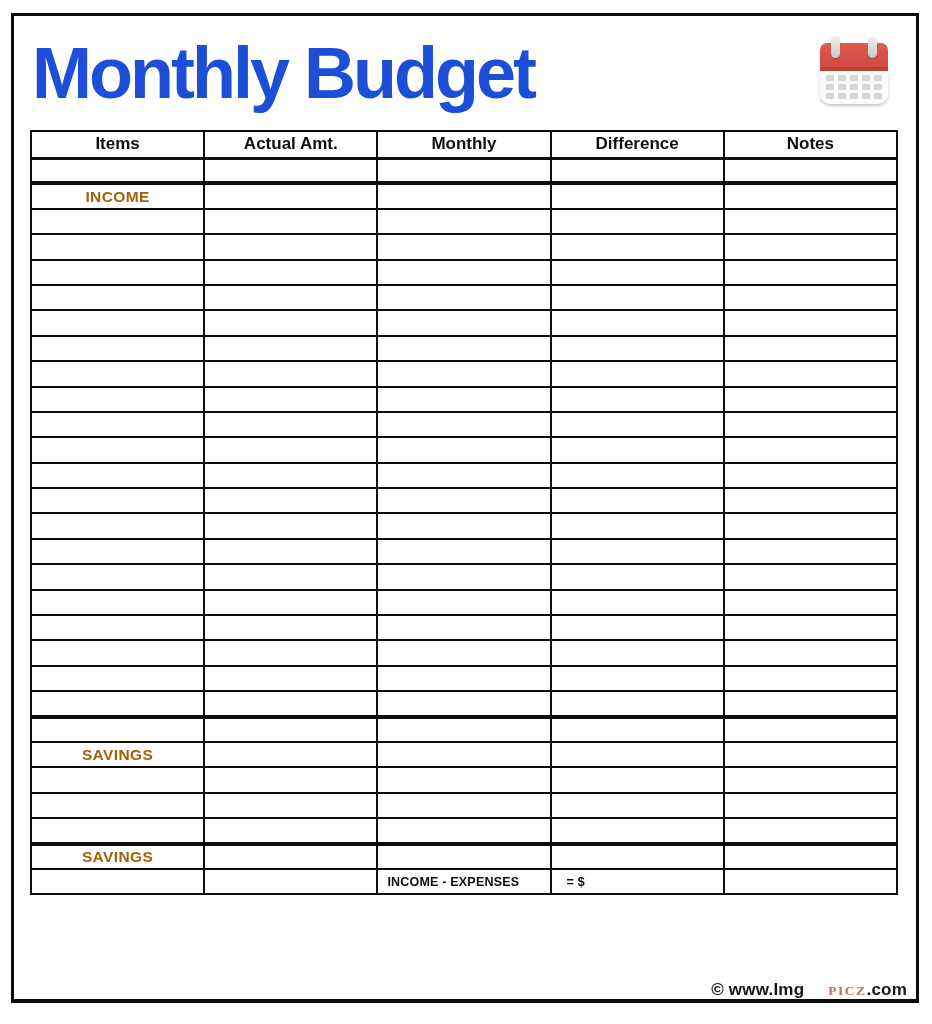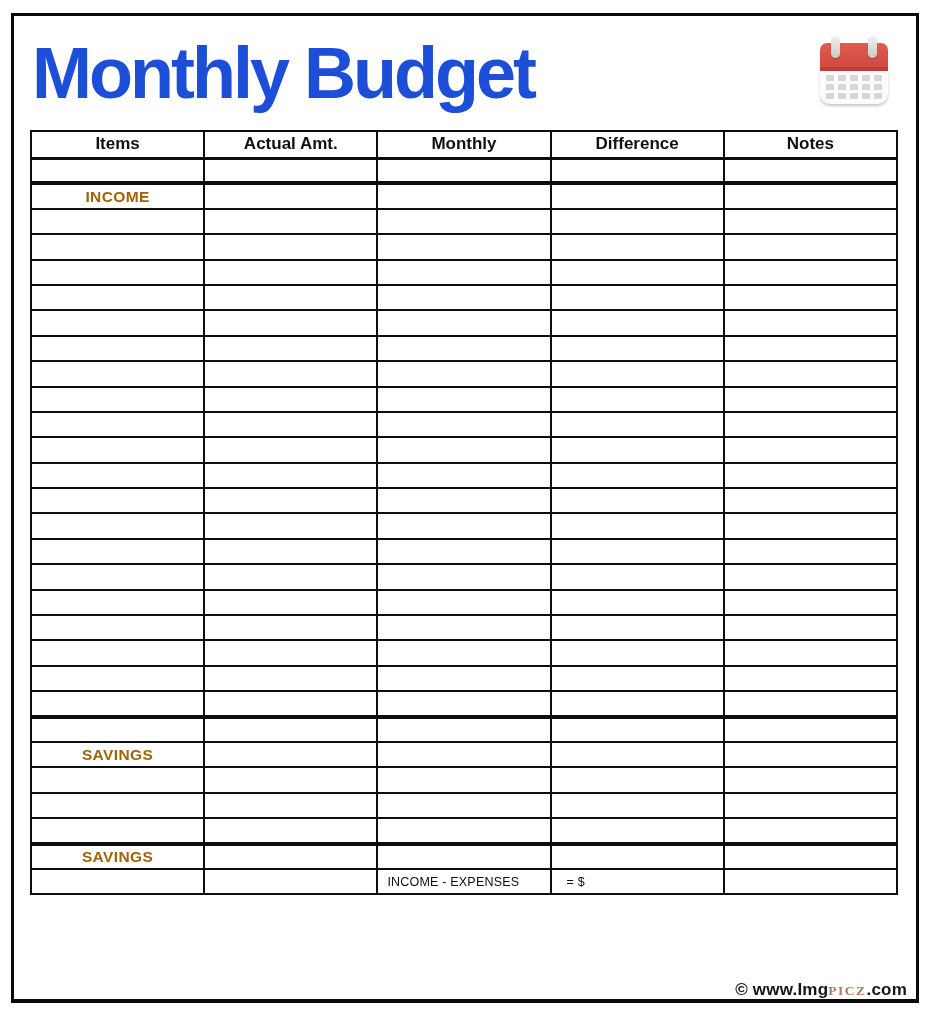--- a/index.html
+++ b/index.html
@@ -49,32 +49,32 @@
     height:27px; font-size:17px; font-weight:700; text-align:center;
     border-bottom-width:3px; color:#101010; background:#ffffff;
   }
   td { height:25.4px; font-size:15px; background:#ffffff; }
   tr.thick-top td { border-top-width:4px; }
   td.section-label {
     font-weight:700; text-align:center; font-size:15.5px;
     letter-spacing:.4px; color:#a16207;
   }
   tr.small-row td {
-    font-size:12.5px; font-weight:400; text-align:left; padding-left:9px;
+    font-size:12.5px; font-weight:700; text-align:left; padding-left:9px;
     letter-spacing:.2px;
   }
   tr.small-row td.diff-small { padding-left:15px; }
   
   .watermark {
     position:absolute; top:980px; right:25px; white-space:nowrap;
     font-size:17px; font-weight:700; color:#151515; letter-spacing:.2px;
   }
   .watermark .brand {
     font-family:"Liberation Serif", serif; font-size:13.5px;
-    letter-spacing:1.5px; font-weight:700;
+    letter-spacing:1.5px; font-weight:700;padding-left:24px;
   }
 </style>
 </head>
 <body>
 
 <div class="page-frame"></div>
 
 <h1 class="doc-title">Monthly Budget</h1>
 
 <div class="calendar">

